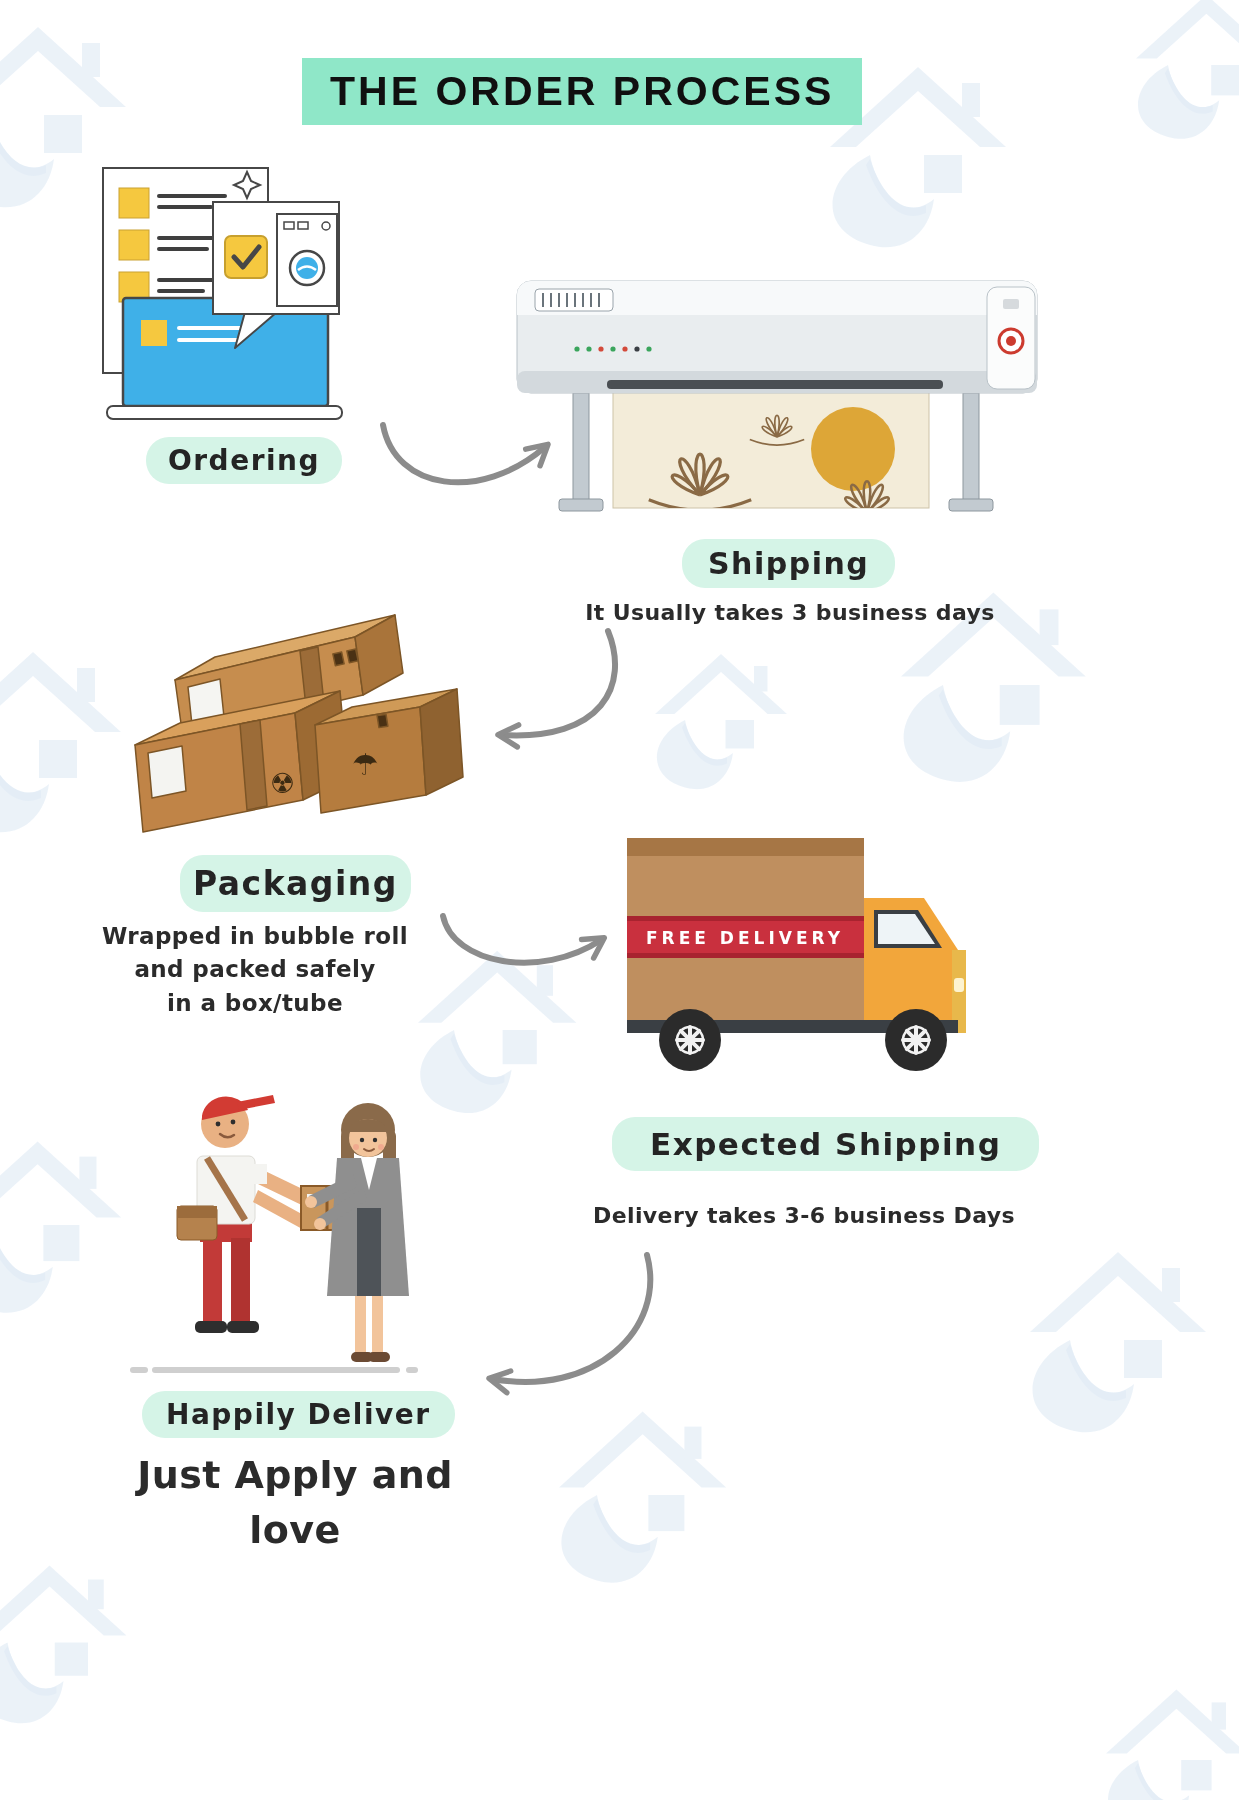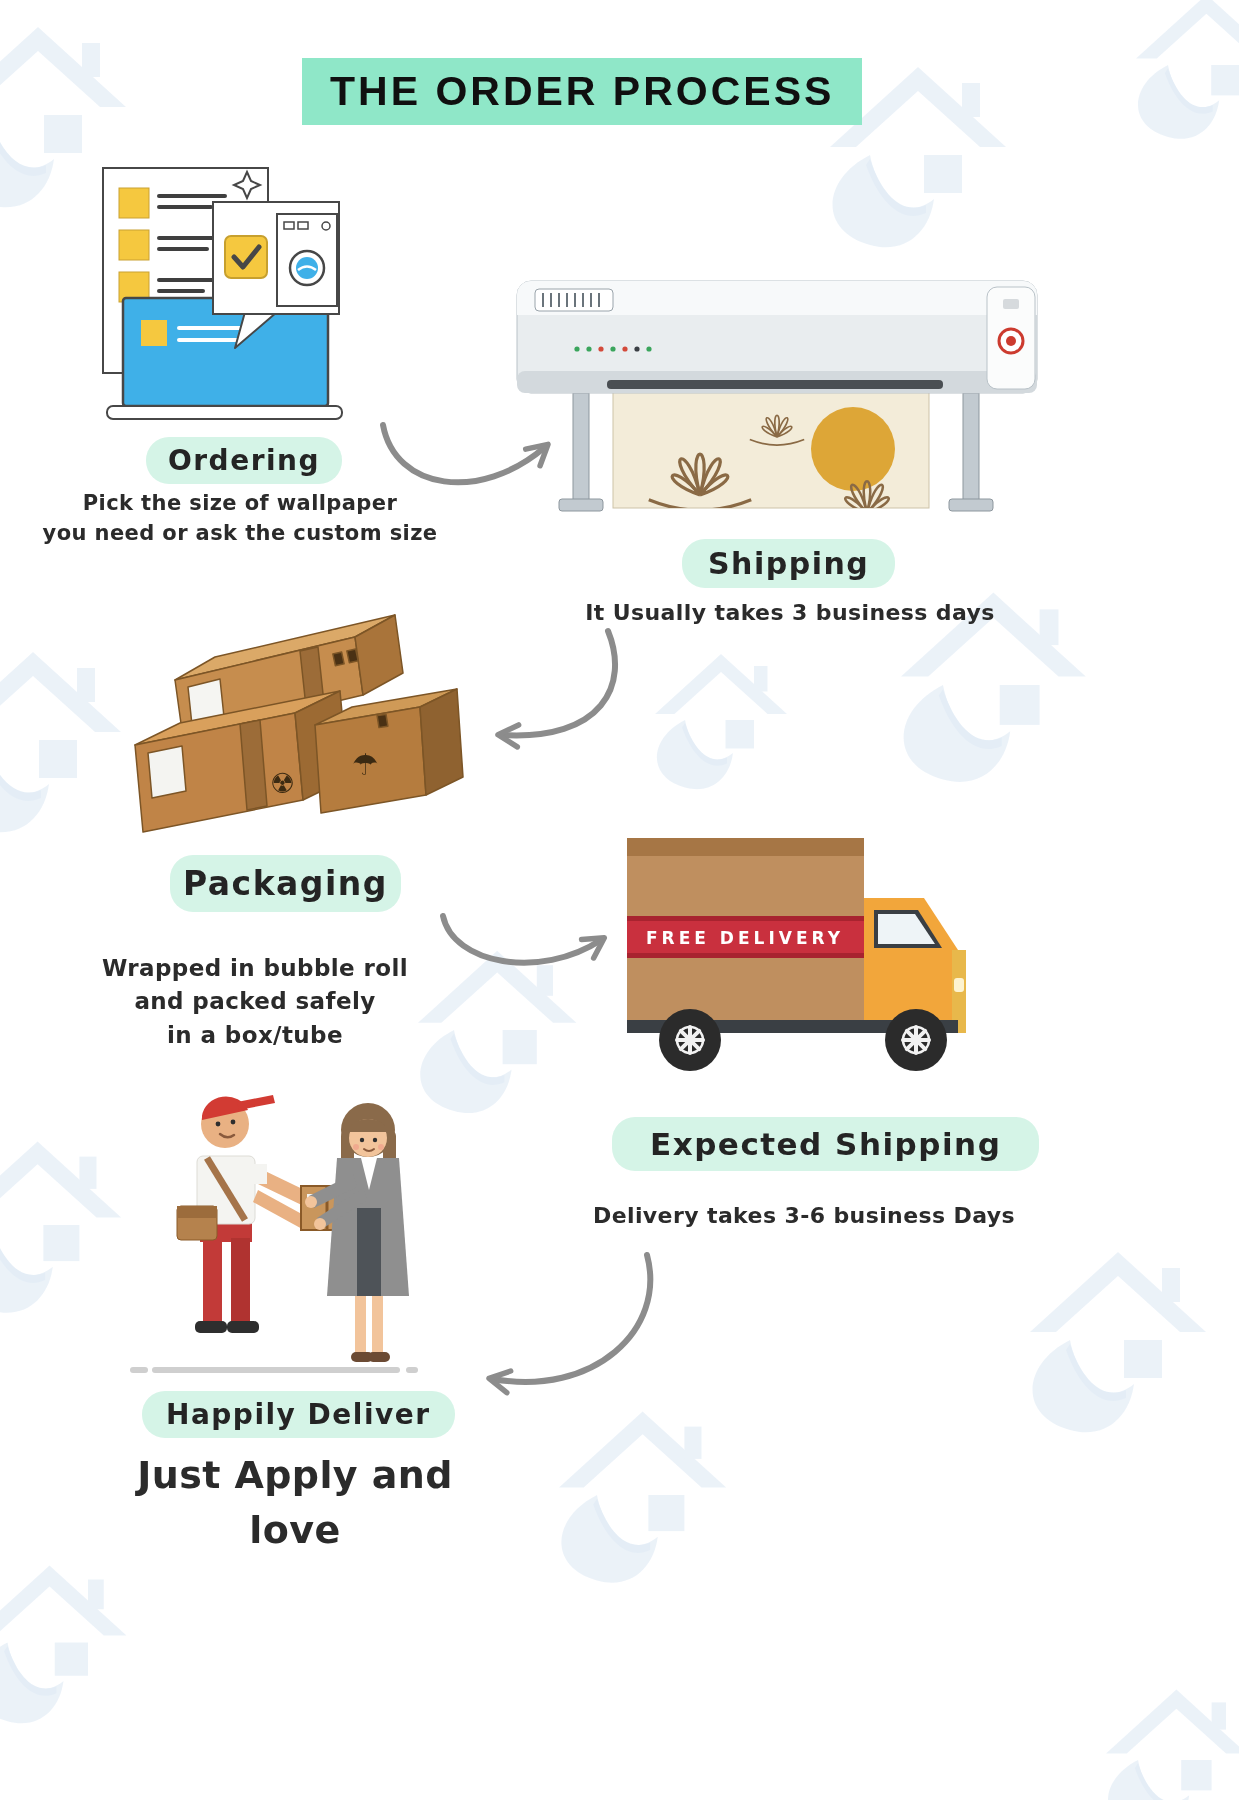--- a/index.html
+++ b/index.html
@@ -14,30 +14,30 @@
     background:#8fe7c8;padding:10px 28px;
     font-family:"Liberation Sans",sans-serif;font-weight:900;
     font-size:41px;letter-spacing:3px;color:#101010;white-space:nowrap;
   }
   .label{
     position:absolute;background:#d5f4e7;color:#242424;
     font-weight:700;letter-spacing:1.5px;white-space:nowrap;border-radius:23px;
   }
   .lab-ordering{left:146px;top:437px;font-size:28px;padding:7px 22px;}
   .lab-printing{left:682px;top:539px;font-size:30px;padding:7px 26px;}
-  .lab-packaging{left:170px;top:855px;font-size:33px;padding:9px 13px;}
+  .lab-packaging{left:180px;top:855px;font-size:33px;padding:9px 13px;}
   .lab-shipping{left:612px;top:1117px;font-size:31px;padding:9px 38px;}
   .lab-deliver{left:142px;top:1391px;font-size:28px;padding:7px 24px;}
   .desc{
     position:absolute;text-align:center;white-space:pre-line;
     font-weight:700;color:#2b2b2b;letter-spacing:.4px;line-height:1.45;
   }
   .desc-ordering{left:30px;top:488px;width:420px;font-size:21px;}
   .desc-printing{left:555px;top:597px;width:470px;font-size:22px;}
-  .desc-packaging{left:50px;top:952px;width:410px;font-size:23px;}
+  .desc-packaging{left:50px;top:920px;width:410px;font-size:23px;}
   .desc-shipping{left:554px;top:1200px;width:500px;font-size:22px;}
   .desc-deliver{left:100px;top:1448px;width:390px;font-size:38px;}
   .illus,.arrow{position:absolute;}
 </style>
 </head>
 <body>
 
 <svg width="0" height="0" style="position:absolute" aria-hidden="true">
   <defs>
     <marker id="arrowhead" markerWidth="36" markerHeight="36" refX="22" refY="17" orient="auto" markerUnits="userSpaceOnUse">
@@ -335,22 +335,20 @@
       <rect x="243" y="294" width="22" height="10" rx="5" fill="#6b4a33"></rect>
     </g>
     <g stroke="#cfcfcf" stroke-width="6" stroke-linecap="round">
       <line x1="30" y1="312" x2="272" y2="312"></line>
       <line x1="8" y1="312" x2="20" y2="312"></line>
       <line x1="284" y1="312" x2="290" y2="312"></line>
     </g>
   </svg>
 
   <div class="label lab-ordering">Ordering</div>
-  <div class="desc desc-ordering">Pick the size of wallpaper
-you need or ask the custom size</div>
 
   <div class="label lab-printing">Shipping</div>
   <div class="desc desc-printing">It Usually takes 3 business days</div>
 
   <div class="label lab-packaging">Packaging</div>
   <div class="desc desc-packaging">Wrapped in bubble roll
 and  packed safely
 in a box/tube</div>
 
   <div class="label lab-shipping">Expected Shipping</div>

